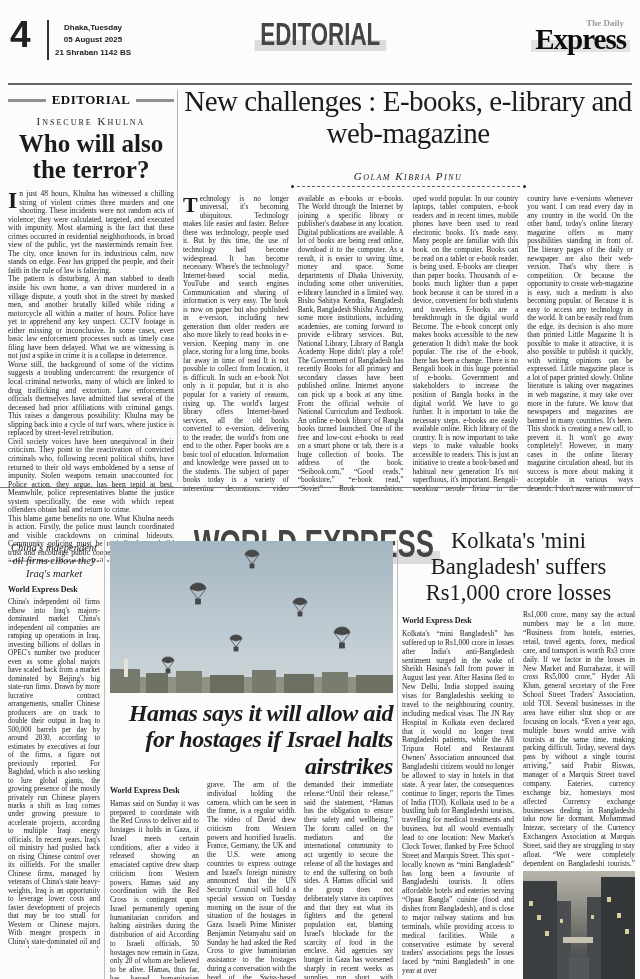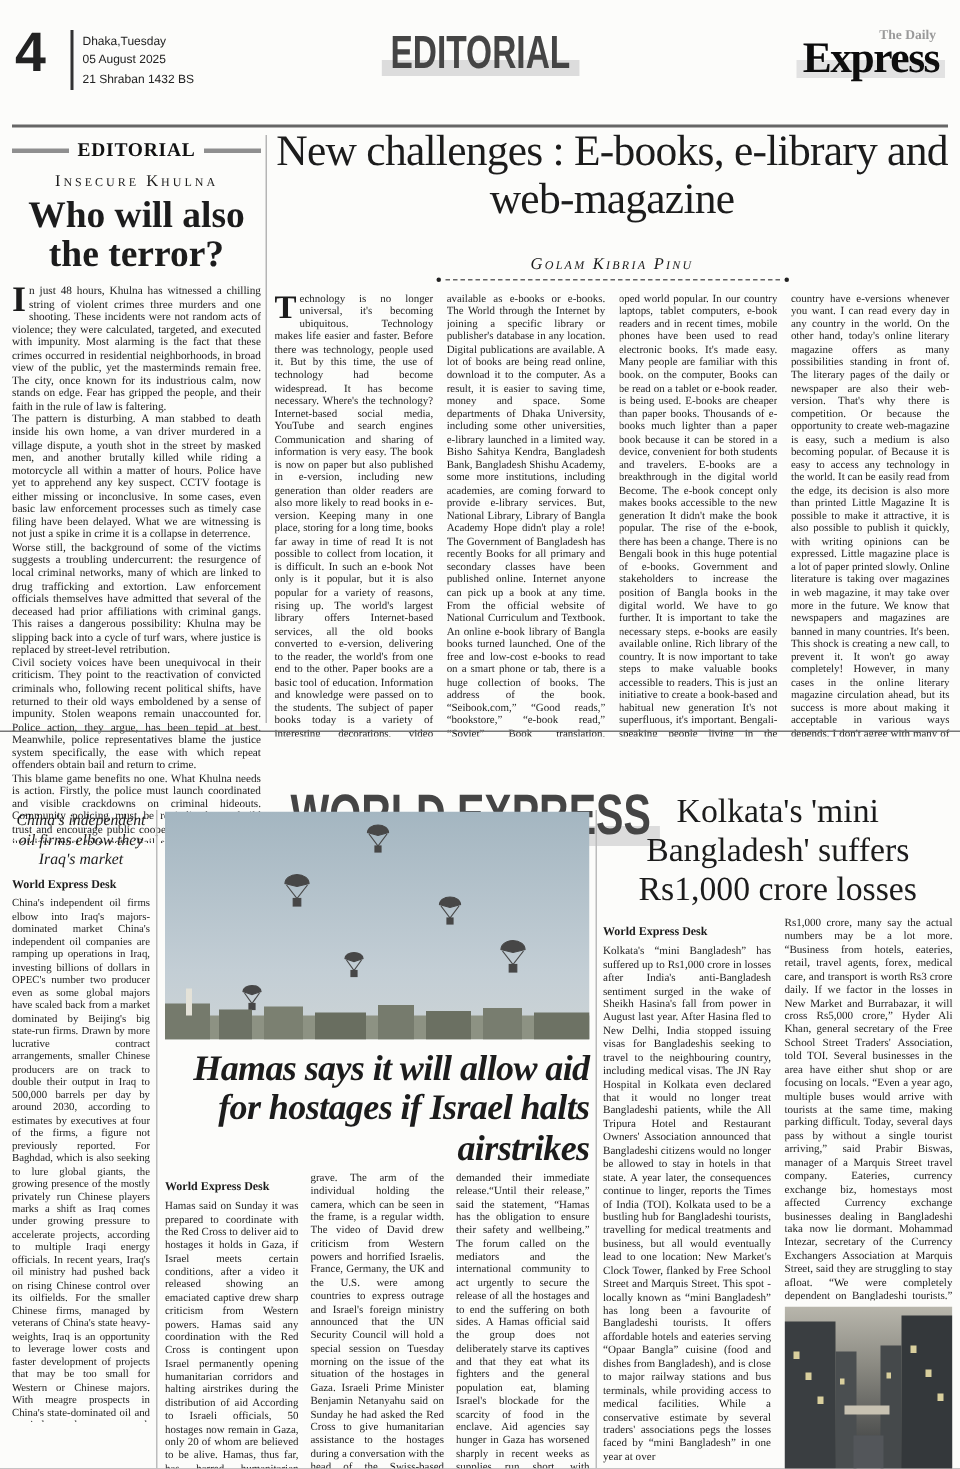--- a/index.html
+++ b/index.html
@@ -4,21 +4,21 @@
 <style>
   html,body{margin:0;padding:0;background:#9a9a9a;}
   .page{position:relative;width:640px;height:979px;margin:0 auto;background:#fcfcfa;
         overflow:hidden;font-family:"Liberation Serif",serif;color:#1c1c1c;}
   
   .masthead{position:absolute;top:16px;left:0;right:0;height:64px;}
   .pagenum{position:absolute;left:10px;top:0;font-family:"Liberation Sans",sans-serif;
            font-weight:bold;font-size:37px;line-height:1;color:#222;}
   .mast-rule{position:absolute;left:47px;top:4px;width:2px;height:40px;background:#333;}
   .dateblock{position:absolute;left:55px;top:6px;font-family:"Liberation Sans",sans-serif;
-             font-weight:normal;font-size:8px;line-height:1.55;color:#222;}
+             font-weight:bold;font-size:8px;line-height:1.55;color:#222;text-align:center;}
   .section-banner{position:absolute;left:0;right:0;top:2px;text-align:center;}
   .banner-text{display:inline-block;font-family:"Liberation Sans",sans-serif;font-weight:bold;
                font-size:31px;color:#454545;transform:scaleX(.72);letter-spacing:0;
                background:linear-gradient(to bottom,rgba(0,0,0,0) 64%,#dcdcdc 64%,#dcdcdc 96%,rgba(0,0,0,0) 96%);
                padding:0 8px;line-height:1.1;}
   .brand{position:absolute;right:10px;top:2px;text-align:right;
          background:linear-gradient(to bottom,rgba(0,0,0,0) 62%,#e2e2e2 62%,#e2e2e2 95%,rgba(0,0,0,0) 95%);
          padding:0 4px;}
   .brand-top{font-family:Liberation Serif, serif;font-weight:bold;font-size:9px;color:#9a9a9a;
              margin-bottom:-2px;margin-right:2px;}
@@ -74,21 +74,21 @@
 <body>
 
 <div class="page">
 
   <div class="masthead">
     <div class="pagenum">4</div>
     <div class="mast-rule"></div>
     <div class="dateblock">
       <div>Dhaka,Tuesday</div>
       <div>05 August 2025</div>
-      <div>21 Shraban 1432 BS</div>
+      <div>21 Shraban 1142 BS</div>
     </div>
     <div class="section-banner">
       <span class="banner-text">EDITORIAL</span>
     </div>
     <div class="brand">
       <div class="brand-top">The Daily</div>
       <div class="brand-name">Express</div>
     </div>
   </div>
   <div class="header-rule"></div>

